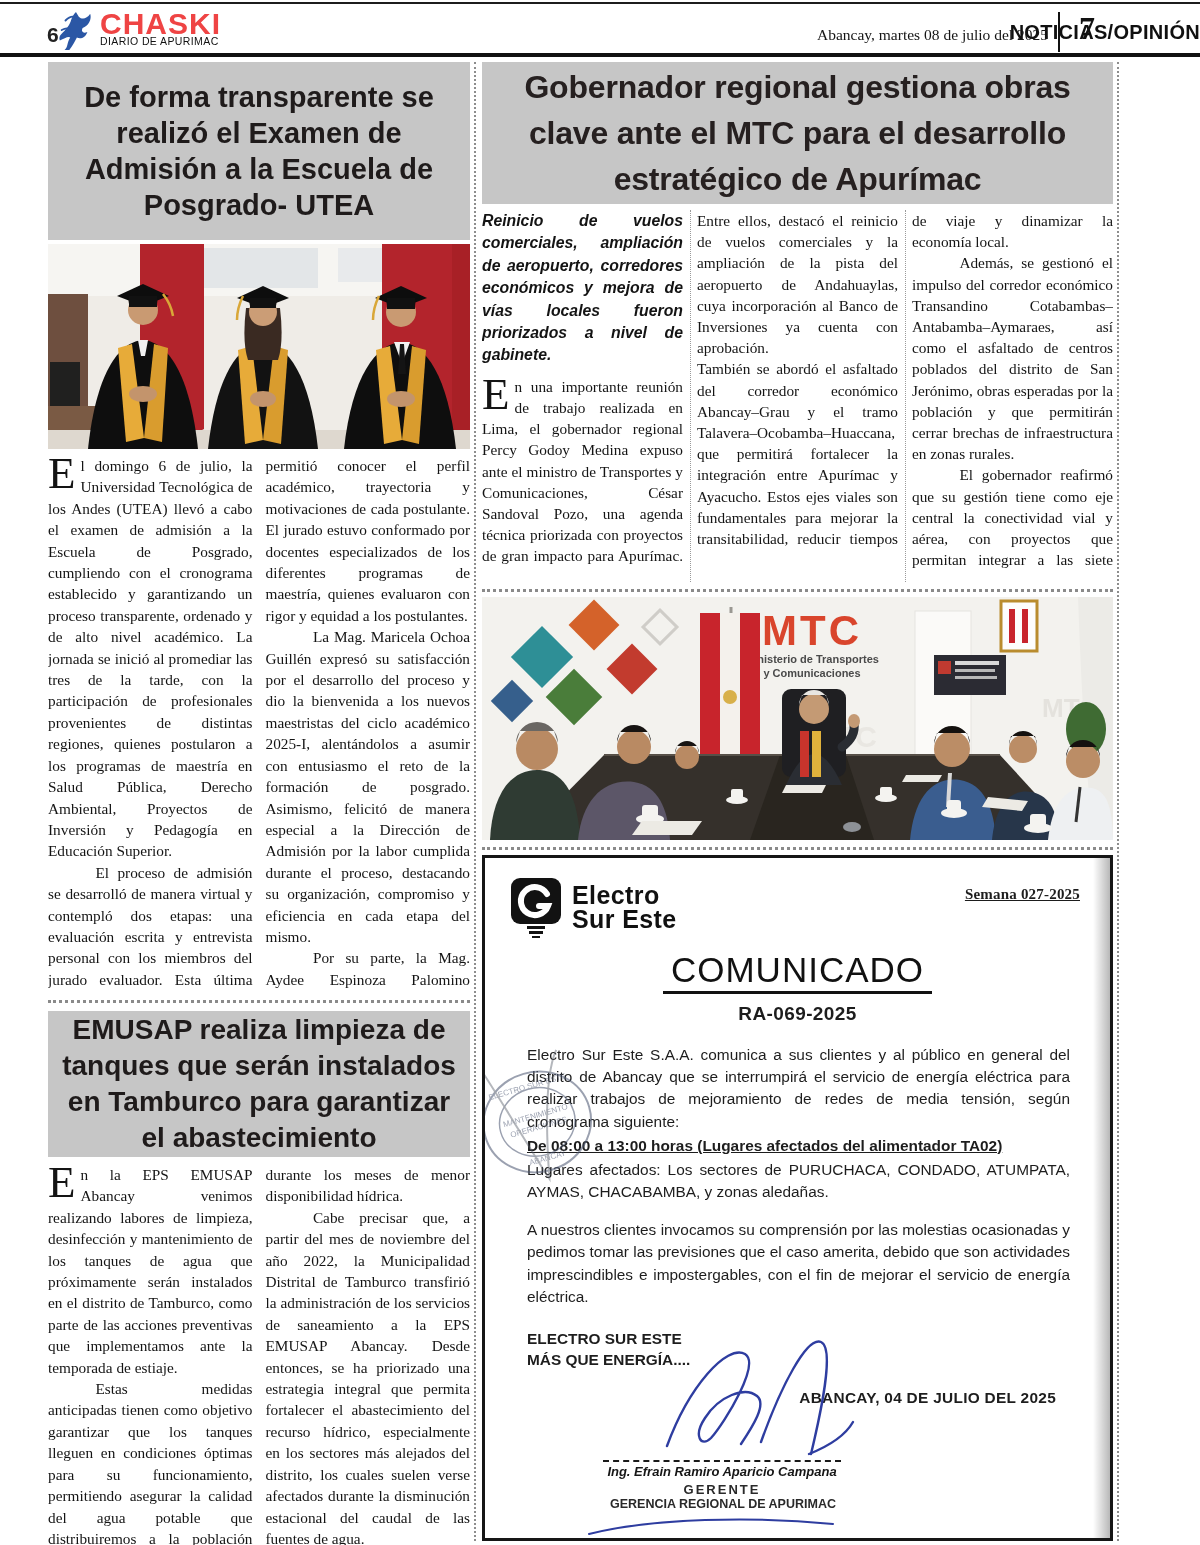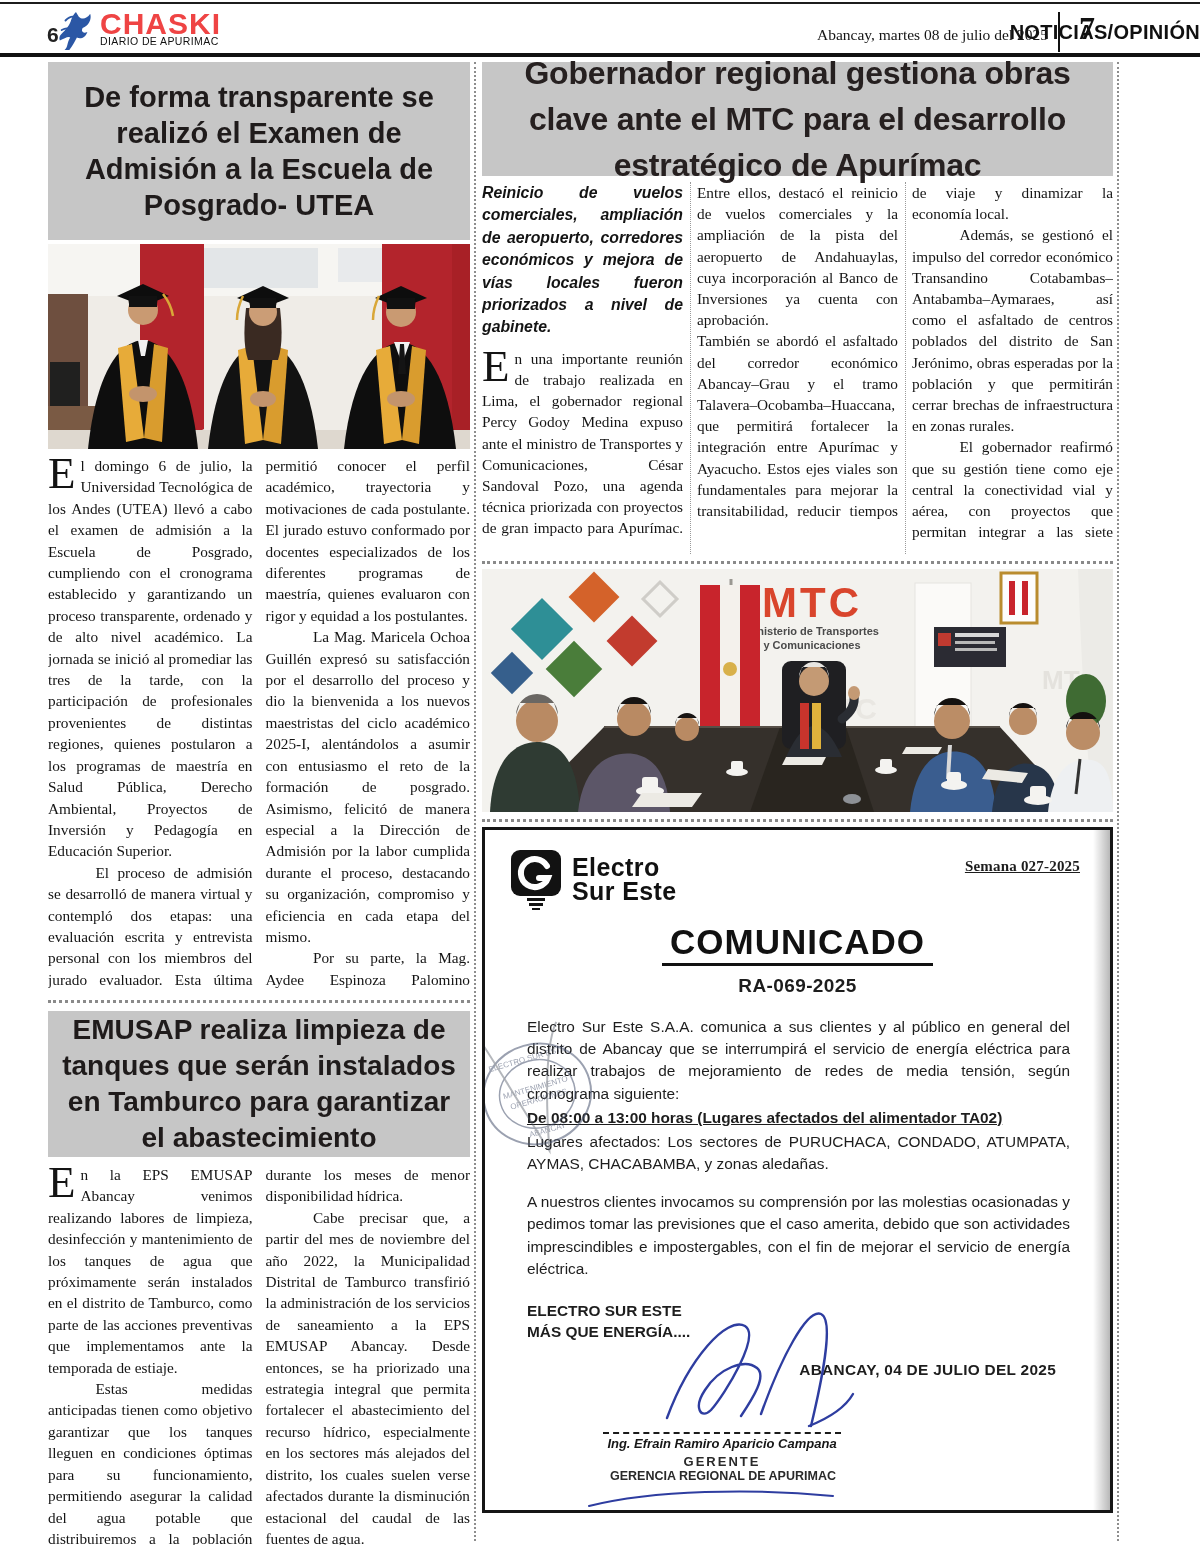--- a/index.html
+++ b/index.html
@@ -25,21 +25,21 @@
   .vsep-mid{left:474px}
   .vsep-right{left:1117px}
 
   
   .col-left{position:absolute;left:48px;top:62px;width:422px}
   .col-right{position:absolute;left:482px;top:62px;width:631px}
 
   .headline{background:#c6c6c6;color:#1f1b1b;font-family:"Liberation Sans",sans-serif;font-weight:700;text-align:center;display:flex;align-items:center;justify-content:center;padding:6px 6px}
   .hl-utea{height:178px;font-size:29px;line-height:36px}
   .hl-emusap{height:146px;font-size:28px;line-height:36px;margin-top:8px}
-  .hl-gob{height:114px;font-size:32px;line-height:46px;color:#262020;letter-spacing:-.2px}
+  .hl-gob{height:142px;font-size:32px;line-height:46px;color:#262020;letter-spacing:-.2px}
 
   .photo{display:block}
   .photo-grad{width:422px;height:205px;margin-top:4px}
   .photo-mtc{width:631px;height:243px}
 
   .dotrule{border-top:3px dotted #8a8a8a;height:0;margin:7px 0 5px}
 
   .body2col,.body3col{text-align:justify;overflow:hidden;column-fill:auto;font-size:15.3px;line-height:21.4px;color:#141414}
   .body2col{column-count:2;column-gap:13px}
   .body-utea{height:538px;margin-top:6px}
@@ -50,21 +50,21 @@
   .dc::first-letter{float:left;font-size:45px;line-height:35px;padding:1px 5px 0 0;font-weight:400}
   .lead{font-family:"Liberation Sans",sans-serif;font-style:italic;font-weight:700;font-size:15.8px;line-height:22.4px;margin-bottom:9px;text-align:justify}
 
   
   .comunicado{position:relative;margin-top:3px;height:686px;border:3px solid #161616;background:#fff;font-family:"Liberation Sans",sans-serif;color:#1d1d1d;overflow:hidden}
   .pshadow{position:absolute;top:0;right:0;bottom:0;width:17px;background:linear-gradient(90deg,rgba(0,0,0,0),rgba(0,0,0,.28));pointer-events:none}
   .c-logo{position:absolute;left:24px;top:18px;display:flex;align-items:center;gap:9px}
   .c-logo-name{font-weight:800;font-size:25px;line-height:24px;letter-spacing:.4px;color:#111}
   .c-week{position:absolute;right:30px;top:28px;font-family:"Liberation Serif",serif;font-weight:700;font-size:15px;text-decoration:underline;letter-spacing:.2px}
   .c-title-wrap{position:absolute;left:0;right:0;top:92px;text-align:center}
-  .c-title{display:inline-block;font-weight:700;font-size:35px;letter-spacing:1px;border-bottom:3px solid #111;padding:0 8px 1px;color:#111}
+  .c-title{display:inline-block;font-weight:400;font-size:35px;letter-spacing:1px;border-bottom:3px solid #111;padding:0 8px 1px;color:#111}
   .c-ref{position:absolute;left:0;right:0;top:145px;text-align:center;font-weight:700;font-size:19px;letter-spacing:.4px}
   .c-body{position:absolute;left:42px;right:40px;top:186px;font-size:15.4px;line-height:1.44;text-align:justify}
   .c-body .sp{margin-top:16px}
   .bold-u{font-weight:700;text-decoration:underline;text-align:left}
   .tight{margin-top:2px}
   .brands{margin-top:20px;font-weight:700;line-height:1.4}
   .place-date{margin-top:16px;text-align:right;font-weight:700;padding-right:14px;letter-spacing:.3px}
   .sig-wrap{position:absolute;left:118px;top:468px;width:360px;height:212px}
   .sig-squiggle{position:absolute;left:46px;top:0;width:260px;height:140px}
   .sig-line{position:absolute;top:134px;left:0;width:238px;border-top:2px dashed #1a1a1a}

